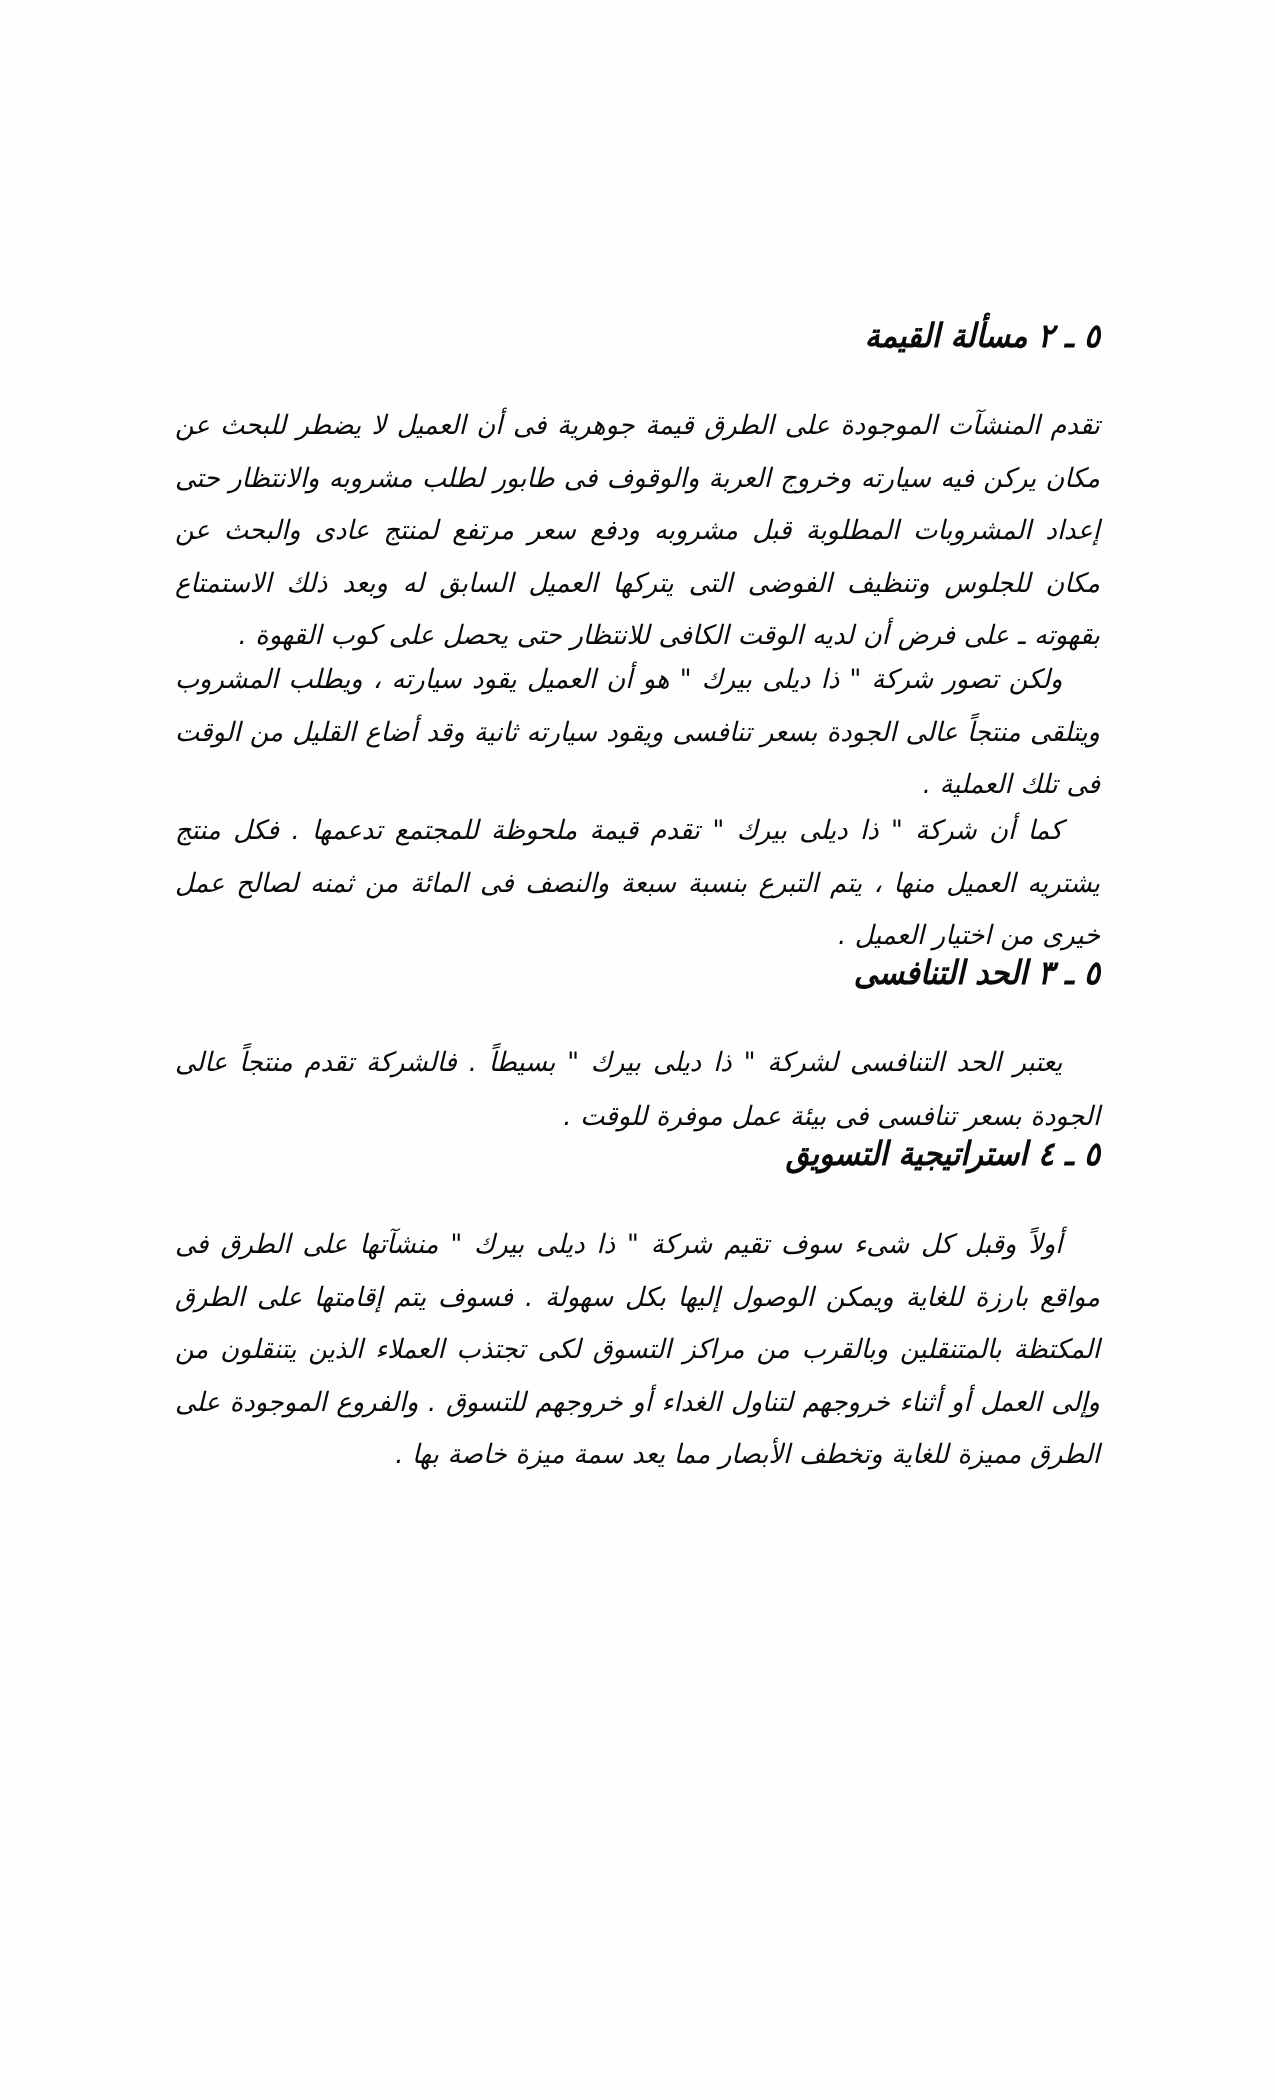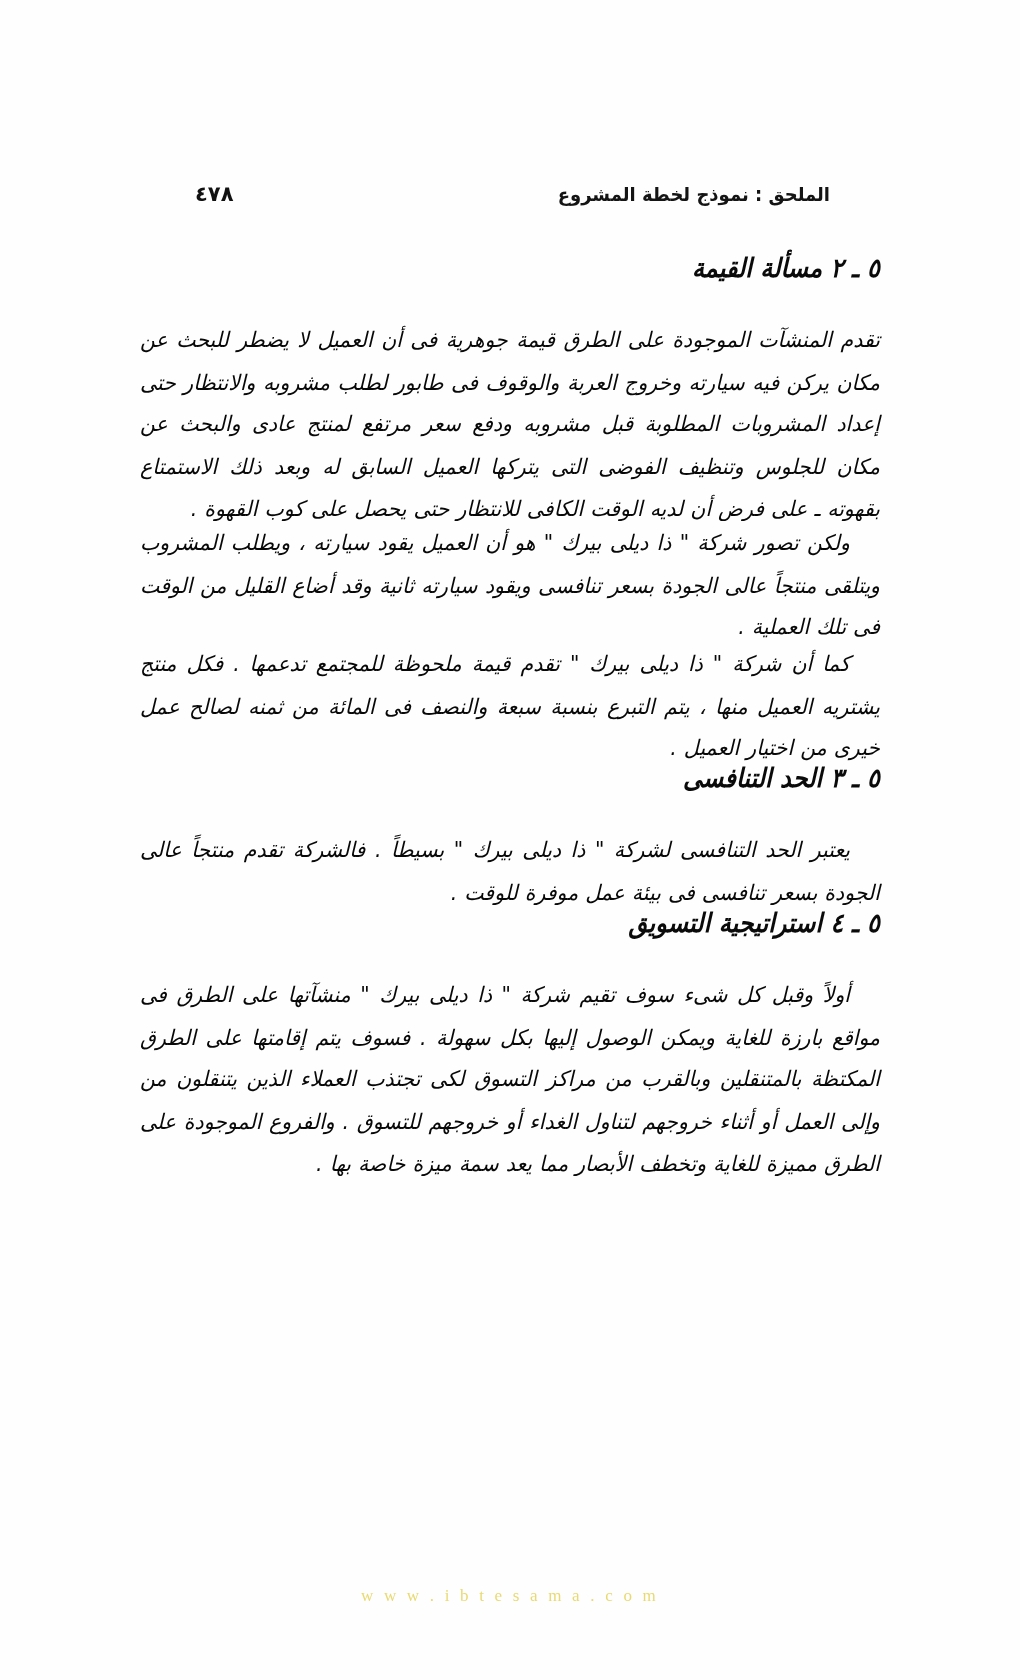--- a/index.html
+++ b/index.html
@@ -109,25 +109,20 @@
     color: #e8d86a;
     opacity: 0.95;
     user-select: none;
   }
 </style>
 </head>
 <body>
 
 <div class="page">
 
-  <div class="running-head">
-    <span class="folio">٤٧٨</span>
-    <span class="head-spacer"></span>
-    <span class="head-title">الملحق : نموذج لخطة المشروع</span>
-  </div>
 
   <div class="column">
 
     <h2 class="section-heading heading-block-1">٥ ـ ٢ مسألة القيمة</h2>
     <div class="gap-after-heading"></div>
 
     <p class="body">تقدم المنشآت الموجودة على الطرق قيمة جوهرية فى أن العميل لا يضطر للبحث عن مكان يركن فيه سيارته وخروج العربة والوقوف فى طابور لطلب مشروبه والانتظار حتى إعداد المشروبات المطلوبة قبل مشروبه ودفع سعر مرتفع لمنتج عادى والبحث عن مكان للجلوس وتنظيف الفوضى التى يتركها العميل السابق له وبعد ذلك الاستمتاع بقهوته ـ على فرض أن لديه الوقت الكافى للانتظار حتى يحصل على كوب القهوة .</p>
     <p class="body indent">ولكن تصور شركة " ذا ديلى بيرك " هو أن العميل يقود سيارته ، ويطلب المشروب ويتلقى منتجاً عالى الجودة بسعر تنافسى ويقود سيارته ثانية وقد أضاع القليل من الوقت فى تلك العملية .</p>
     <p class="body indent">كما أن شركة " ذا ديلى بيرك " تقدم قيمة ملحوظة للمجتمع تدعمها . فكل منتج يشتريه العميل منها ، يتم التبرع بنسبة سبعة والنصف فى المائة من ثمنه لصالح عمل خيرى من اختيار العميل .</p>
 
@@ -136,15 +131,14 @@
 
     <p class="body indent">يعتبر الحد التنافسى لشركة " ذا ديلى بيرك " بسيطاً . فالشركة تقدم منتجاً عالى الجودة بسعر تنافسى فى بيئة عمل موفرة للوقت .</p>
 
     <h2 class="section-heading heading-block-3">٥ ـ ٤ استراتيجية التسويق</h2>
     <div class="gap-after-heading"></div>
 
     <p class="body indent">أولاً وقبل كل شىء سوف تقيم شركة " ذا ديلى بيرك " منشآتها على الطرق فى مواقع بارزة للغاية ويمكن الوصول إليها بكل سهولة . فسوف يتم إقامتها على الطرق المكتظة بالمتنقلين وبالقرب من مراكز التسوق لكى تجتذب العملاء الذين يتنقلون من وإلى العمل أو أثناء خروجهم لتناول الغداء أو خروجهم للتسوق . والفروع الموجودة على الطرق مميزة للغاية وتخطف الأبصار مما يعد سمة ميزة خاصة بها .</p>
 
   </div>
 
-  <div class="watermark">w w w . i b t e s a m a . c o m</div>
 
 </div>
 
 </body></html>

